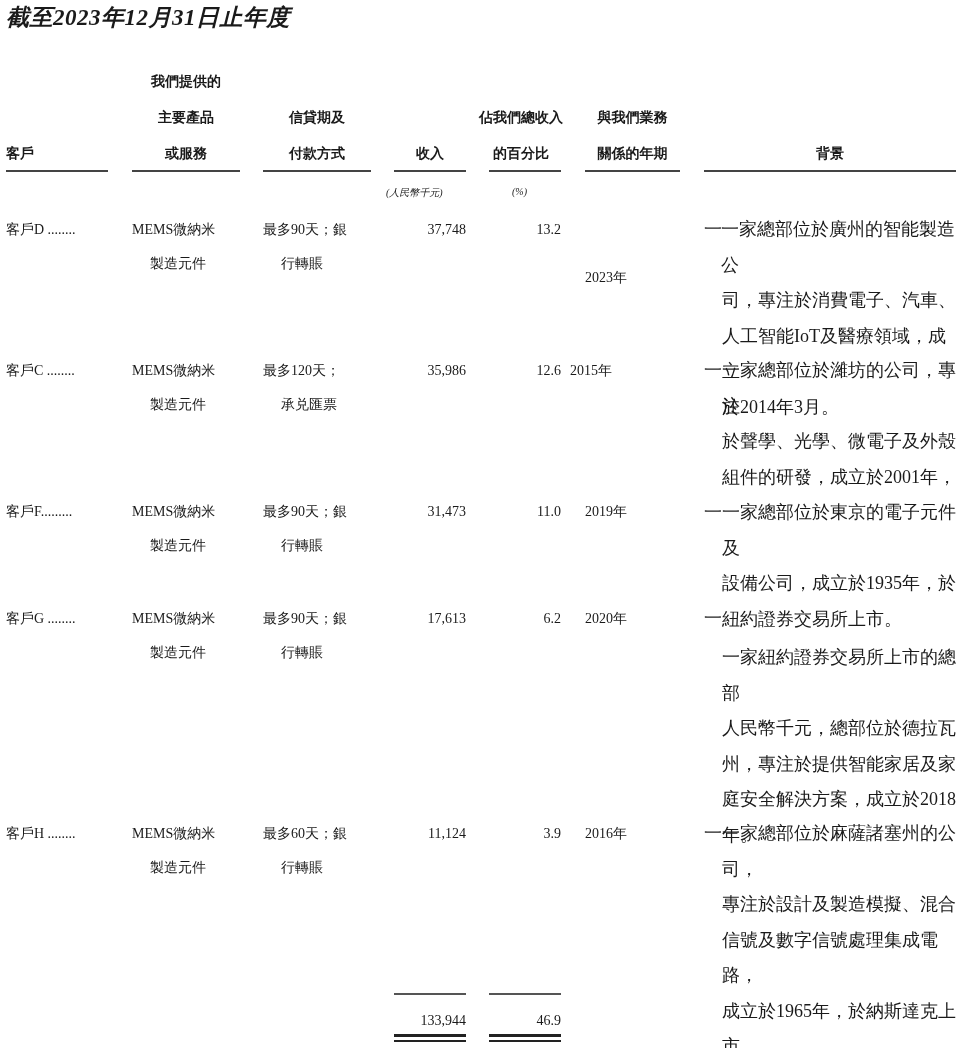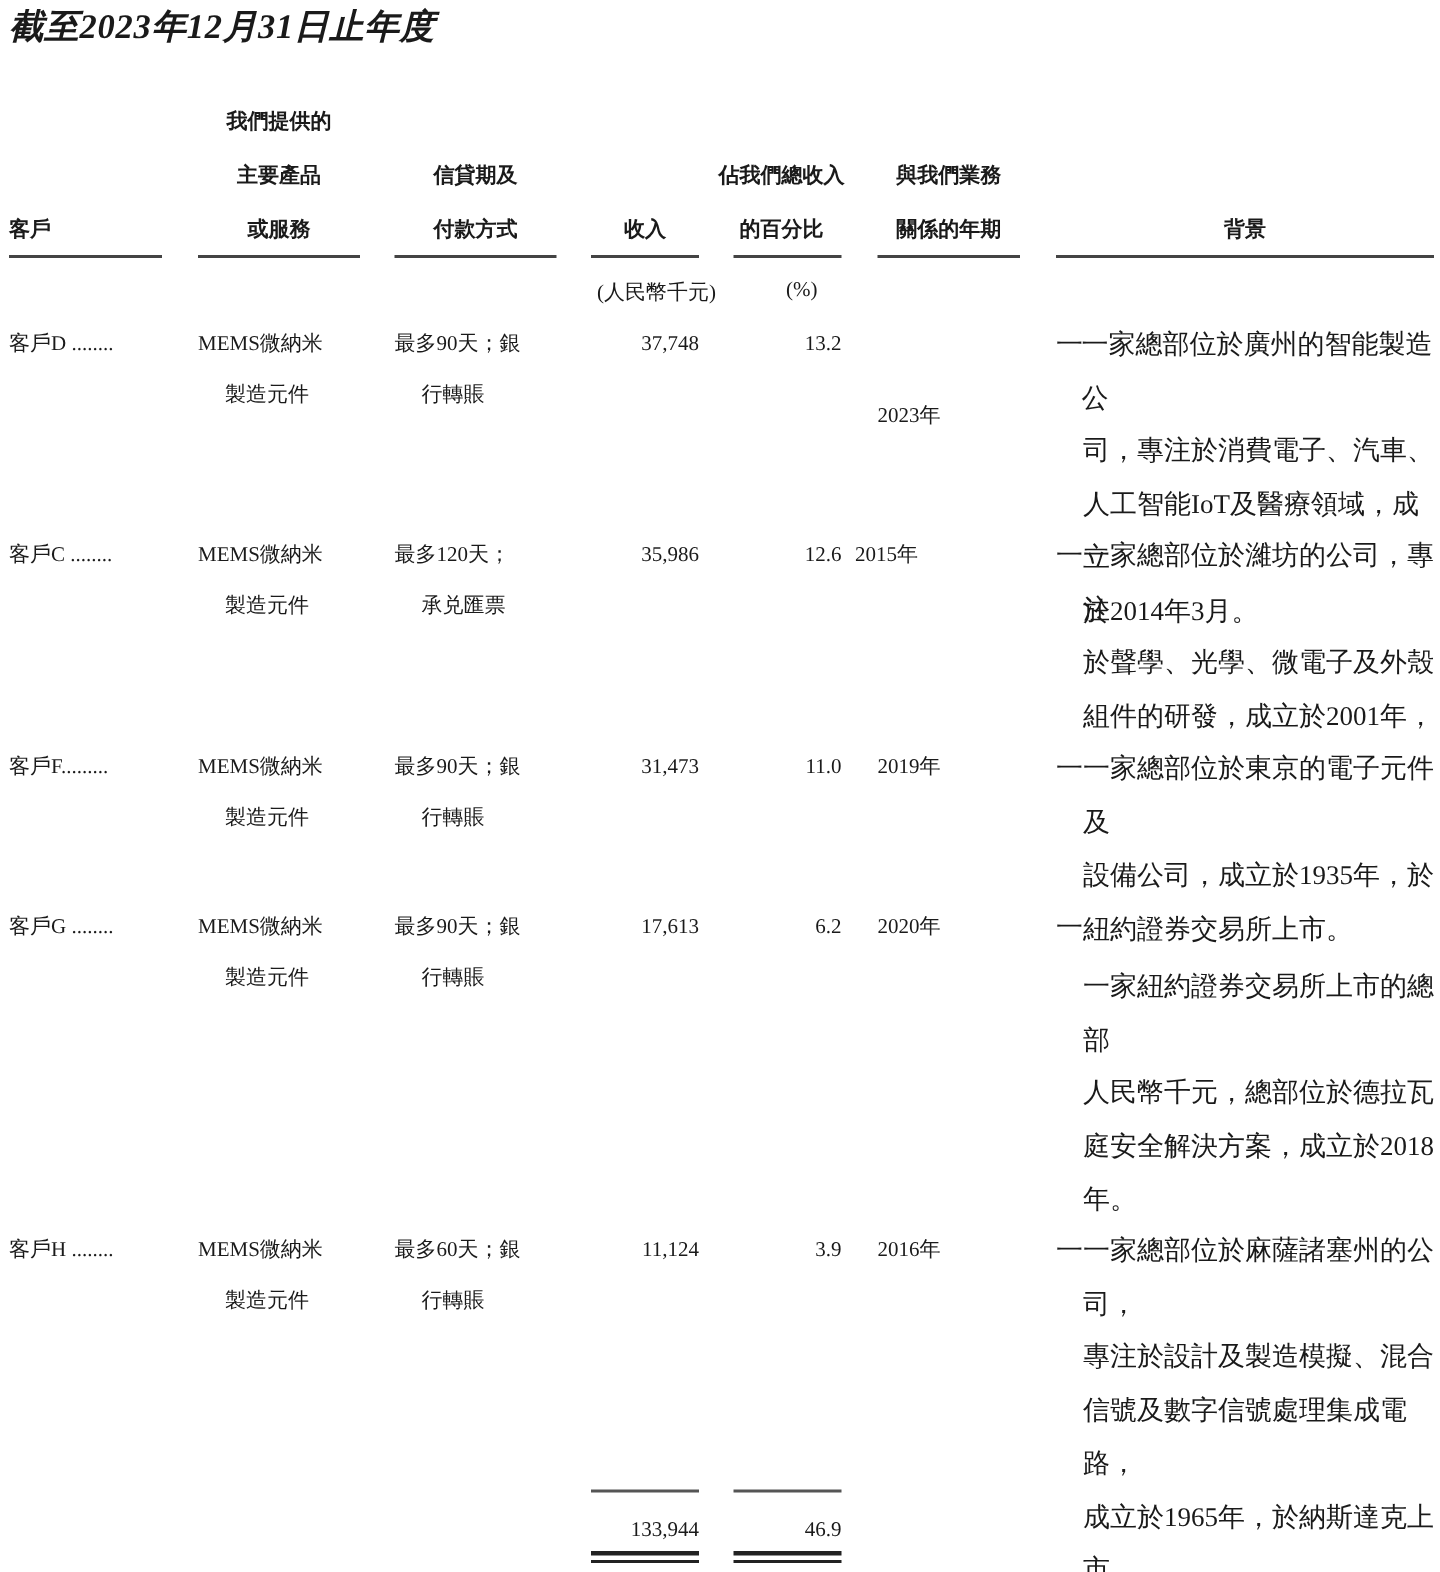--- a/index.html
+++ b/index.html
@@ -10,21 +10,21 @@
   .title {
     position: absolute; left: 6px; top: 2px;
     font-size: 23px; font-weight: bold; font-style: italic; letter-spacing: 0.5px;
   }
   .hdr {
     position: absolute; font-size: 14px; font-weight: bold; text-align: center;
     line-height: 36px;
   }
   .hdr-rule { position: absolute; height: 2px; background: #444; }
   .unit {
-    position: absolute; font-size: 14px; top: 186px; margin-left: 12px;
+    position: absolute; font-size: 10px; font-style: italic; top: 186px;
   }
   .cell { position: absolute; font-size: 14px; line-height: 34px; }
   .num { text-align: right; }
   .bg-text { position: absolute; left: 722px; width: 236px; font-size: 18px; line-height: 35.5px; }
   .bg-dash { position: absolute; left: 704px; font-size: 18px; line-height: 35.5px; }
   .line { position: absolute; background: #222; }
 </style>
 </head>
 <body>
 
@@ -149,20 +149,21 @@
     <div>最多90天；銀</div>
     <div style="padding-left:18px;">行轉賬</div>
   </div>
   <div class="cell num" style="left:394px;top:602px;width:72px;">17,613</div>
   <div class="cell num" style="left:489px;top:602px;width:72px;">6.2</div>
   <div class="cell" style="left:585px;top:602px;">2020年</div>
   <div class="bg-dash" style="top:601px;">一</div>
   <div class="bg-text" style="top:601px;margin-top:39px;">
     <div>一家紐約證券交易所上市的總部</div>
     <div>人民幣千元，總部位於德拉瓦</div>
+    <div>州，專注於提供智能家居及家</div>
     <div>庭安全解決方案，成立於2018</div>
     <div>年。</div>
   </div>
 </div>
 
 <div>
   <div class="cell" style="left:6px;top:817px;">客戶H ........</div>
   <div class="cell" style="left:132px;top:817px;">
     <div>MEMS微納米</div>
     <div style="padding-left:18px;">製造元件</div>

